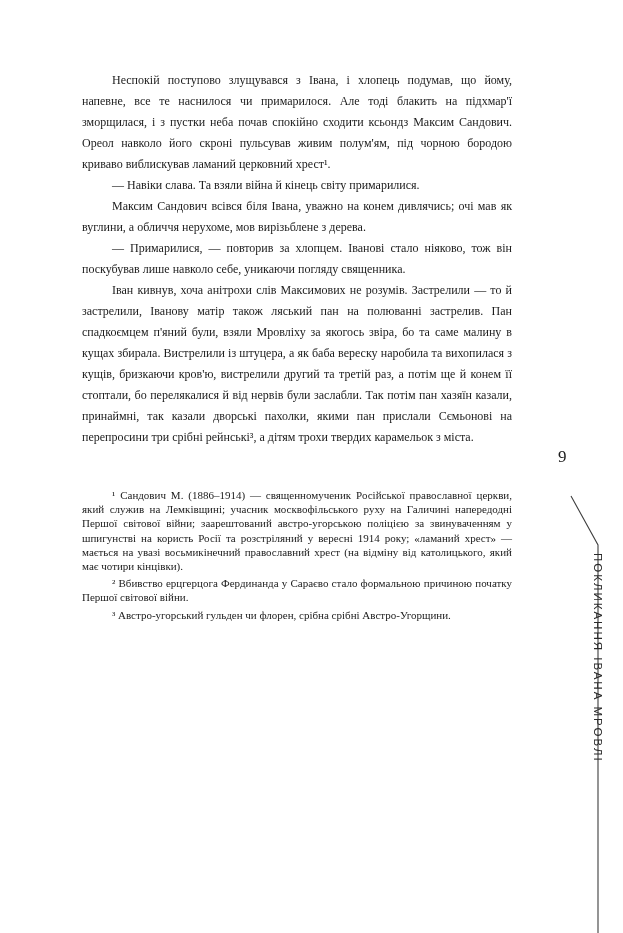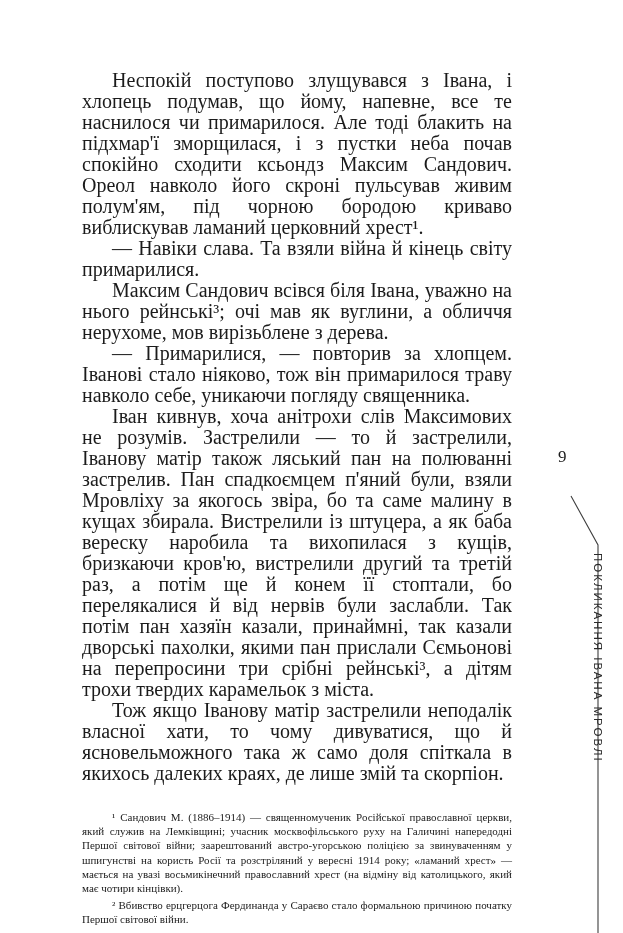--- a/index.html
+++ b/index.html
@@ -14,27 +14,27 @@
     color: #1b1b1b;
   }
   .text-block {
     position: absolute;
     left: 82px;
     top: 70px;
     width: 430px;
   }
   .text-block p {
     margin: 0;
-    font-size: 20px;
+    font-size: 12px;
     line-height: 21px;
     text-align: justify;
     text-indent: 30px;
   }
   .footnotes {
-    margin-top: 26px;
+    margin-top: 40px;
   }
   .footnotes p {
     font-size: 11px;
     line-height: 14.2px;
     text-align: justify;
     text-indent: 30px;
     margin: 0 0 3px 0;
   }
   .page-number {
     position: absolute;
@@ -66,24 +66,23 @@
   }
 </style>
 </head>
 <body>
 
 <div class="page">
 
   <div class="text-block">
     <p>Неспокій поступово злущувався з Івана, і хлопець подумав, що йому, напевне, все те наснилося чи примарилося. Але тоді блакить на підхмар'ї зморщилася, і з пустки неба почав спокійно сходити ксьондз Максим Сандович. Ореол навколо його скроні пульсував живим полум'ям, під чорною бородою криваво виблискував ламаний церковний хрест¹.</p>
     <p>— Навіки слава. Та взяли війна й кінець світу примарилися.</p>
-    <p>Максим Сандович всівся біля Івана, уважно на нього рейнські³; очі мав як вуглини, а обличчя нерухоме, мов вирізьблене з дерева.</p>
-    <p>— Примарилися, — повторив за хлопцем. Іванові стало ніяково, тож він примарилося траву навколо себе, уникаючи погляду священника.</p>
+    <p>Максим Сандович всівся біля Івана, уважно на конем дивлячись; очі мав як вуглини, а обличчя нерухоме, мов вирізьблене з дерева.</p>
+    <p>— Примарилися, — повторив за хлопцем. Іванові стало ніяково, тож він поскубував лише навколо себе, уникаючи погляду священника.</p>
     <p>Іван кивнув, хоча анітрохи слів Максимових не розумів. Застрелили — то й застрелили, Іванову матір також ляський пан на полюванні застрелив. Пан спадкоємцем п'яний були, взяли Мровліху за якогось звіра, бо та саме малину в кущах збирала. Вистрелили із штуцера, а як баба вереску наробила та вихопилася з кущів, бризкаючи кров'ю, вистрелили другий та третій раз, а потім ще й конем її стоптали, бо перелякалися й від нервів були заслабли. Так потім пан хазяїн казали, принаймні, так казали дворські пахолки, якими пан прислали Сємьонові на перепросини три срібні рейнські³, а дітям трохи твердих карамельок з міста.</p>
-    <p>Тож якщо Іванову матір застрелили неподалік власної хати, то чому дивуватися, що й ясновельможного така ж само доля спіткала в якихось далеких краях, де лише змій та скорпіон.</p>
 
     <div class="footnotes">
       <p>¹ Сандович М. (1886–1914) — священномученик Російської православної церкви, який служив на Лемківщині; учасник москвофільського руху на Галичині напередодні Першої світової війни; заарештований австро-угорською поліцією за звинуваченням у шпигунстві на користь Росії та розстріляний у вересні 1914 року; «ламаний хрест» — мається на увазі восьмикінечний православний хрест (на відміну від католицького, який має чотири кінцівки).</p>
       <p>² Вбивство ерцгерцога Фердинанда у Сараєво стало формальною причиною початку Першої світової війни.</p>
       <p>³ Австро-угорський гульден чи флорен, срібна срібні Австро-Угорщини.</p>
     </div>
   </div>
 
   <div class="page-number">9</div>
 

